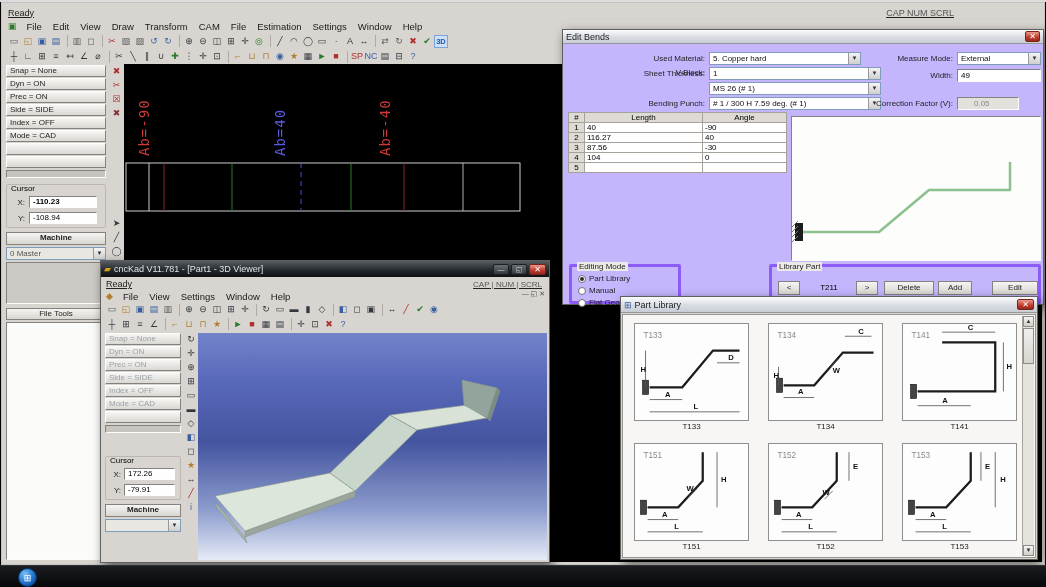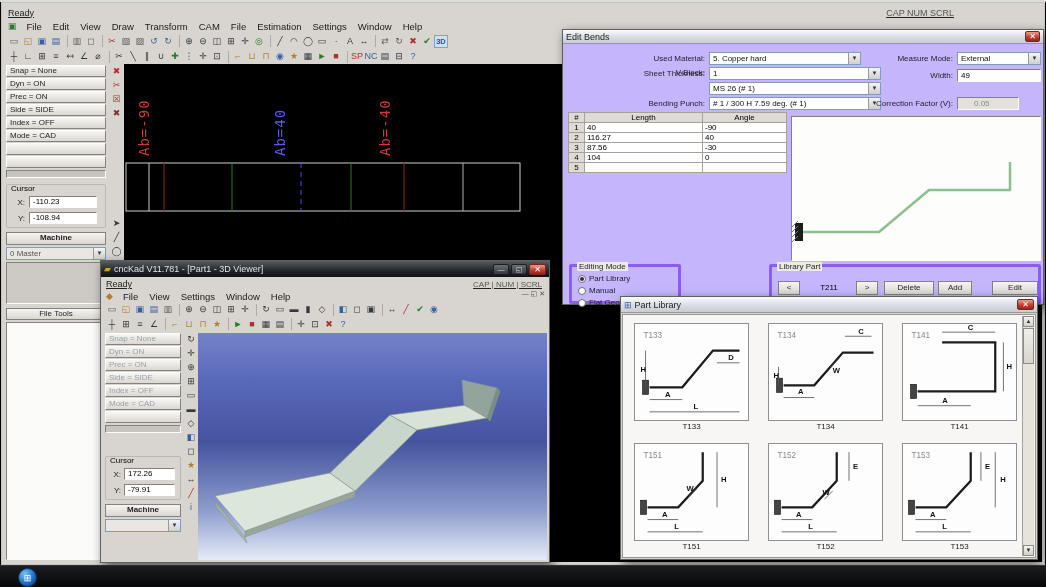--- a/index.html
+++ b/index.html
@@ -155,21 +155,21 @@
           <div class="sbtn">Side = SIDE</div>
           <div class="sbtn">Index = OFF</div>
           <div class="sbtn">Mode = CAD</div>
         </div>
       <div class="sbtn" style="position:absolute;left:0;right:0;top:78px;"></div>
       <div class="sbtn" style="position:absolute;left:0;right:0;top:91px;"></div>
       <div class="inset" style="position:absolute;left:2px;right:2px;top:106px;height:8px;background:#c7c4bf;"></div>
       <div style="position:absolute;left:2px;right:2px;top:120px;height:44px;border:1px solid #bcb8b0;border-radius:2px;">
         <span style="position:absolute;left:4px;top:-1px;font-size:8px;">Cursor</span>
         <span class="fldlabel" style="left:6px;top:11px;width:12px;">X:</span>
-        <span class="inset" style="position:absolute;left:22px;top:11px;right:8px;height:12px;font-size:8px;line-height:10px;padding:0 3px;">-110.23</span>
+        <span class="inset" style="position:absolute;left:22px;top:11px;right:8px;height:12px;font-size:8px;line-height:10px;padding:0 3px;font-weight:bold;">-110.23</span>
         <span class="fldlabel" style="left:6px;top:27px;width:12px;">Y:</span>
         <span class="inset" style="position:absolute;left:22px;top:27px;right:8px;height:12px;font-size:8px;line-height:10px;padding:0 3px;">-108.94</span>
       </div>
       <div class="btn" style="position:absolute;left:2px;right:2px;top:168px;height:13px;font-weight:bold;">Machine</div>
       <div class="combo" style="position:absolute;left:2px;right:2px;top:183px;background:#e9e7e2;color:#555;">
         <span>0 Master</span><span class="arr">▼</span>
       </div>
       <div class="inset" style="position:absolute;left:2px;right:2px;top:198px;height:42px;background:#cdcac5;"></div>
       <div class="btn" style="position:absolute;left:2px;right:2px;top:244px;height:12px;">File Tools</div>
       <div class="inset" style="position:absolute;left:2px;right:2px;top:258px;bottom:2px;background:#fbfbfa;"></div>

